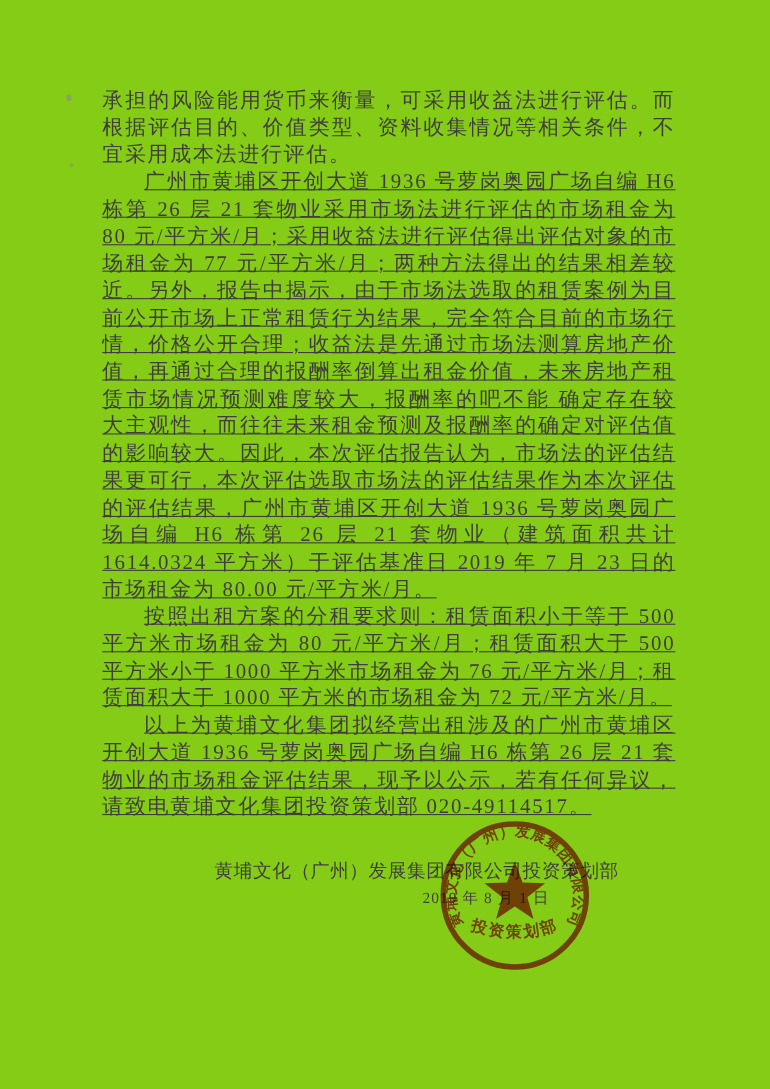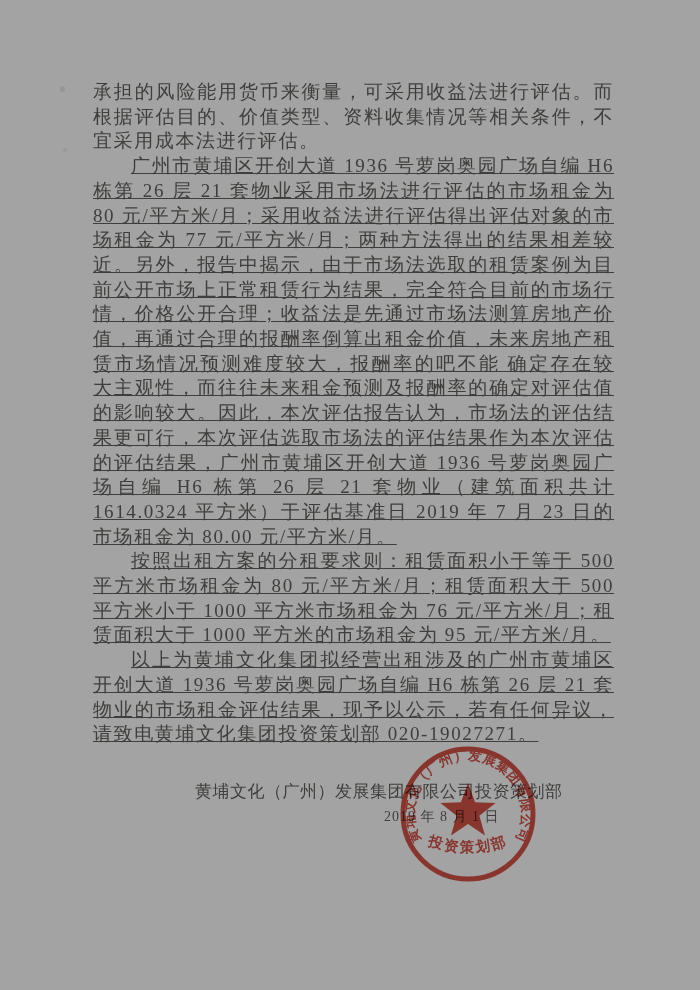--- a/index.html
+++ b/index.html
@@ -1,21 +1,21 @@
 <!DOCTYPE html>
 <html><head>
 <meta charset="utf-8">
 <style>
   html,body{margin:0;padding:0;}
   body{
     width:700px;height:990px;position:relative;background:#fcfcfa;
     font-family:"Liberation Serif","DejaVu Serif",serif;
     --ink:#3f3e3c; --seal:#cf3a2e;
   }
-  .page{position:absolute;inset:0;overflow:hidden;background:#a3a3a3;}
+  .page{position:absolute;inset:0;overflow:hidden;background:#84cc16;}
   .body-text{
     position:absolute;left:93px;top:80px;width:521px;
     color:var(--ink);font-size:19px;line-height:24.7px;letter-spacing:1.6px;
     text-align:justify;text-justify:inter-character;
   }
   .body-text p{margin:0;padding:0;}
   .body-text p.indent{text-indent:2em;text-decoration:underline;}
   .sig-company{
     position:absolute;left:195px;top:780px;color:var(--ink);
     font-size:17px;letter-spacing:0.5px;white-space:nowrap;
@@ -39,22 +39,22 @@
 <body style="--seal: #cf3a2e; --ink: #3f3e3c;">
 
 <div class="page">
 
   <div class="speck s1"></div>
   <div class="speck s2"></div>
 
   <div class="body-text">
     <p>承担的风险能用货币来衡量，可采用收益法进行评估。而根据评估目的、价值类型、资料收集情况等相关条件，不宜采用成本法进行评估。</p>
     <p class="indent">广州市黄埔区开创大道 1936 号萝岗奥园广场自编 H6 栋第 26 层 21 套物业采用市场法进行评估的市场租金为 80 元/平方米/月；采用收益法进行评估得出评估对象的市场租金为 77 元/平方米/月；两种方法得出的结果相差较近。另外，报告中揭示，由于市场法选取的租赁案例为目前公开市场上正常租赁行为结果，完全符合目前的市场行情，价格公开合理；收益法是先通过市场法测算房地产价值，再通过合理的报酬率倒算出租金价值，未来房地产租赁市场情况预测难度较大，报酬率的吧不能 确定存在较大主观性，而往往未来租金预测及报酬率的确定对评估值的影响较大。因此，本次评估报告认为，市场法的评估结果更可行，本次评估选取市场法的评估结果作为本次评估的评估结果，广州市黄埔区开创大道 1936 号萝岗奥园广场自编 H6 栋第 26 层 21 套物业（建筑面积共计 1614.0324 平方米）于评估基准日 2019 年 7 月 23 日的市场租金为 80.00 元/平方米/月。</p>
-    <p class="indent">按照出租方案的分租要求则：租赁面积小于等于 500 平方米市场租金为 80 元/平方米/月；租赁面积大于 500 平方米小于 1000 平方米市场租金为 76 元/平方米/月；租赁面积大于 1000 平方米的市场租金为 95 元/平方米/月。</p>
-    <p class="indent">以上为黄埔文化集团拟经营出租涉及的广州市黄埔区开创大道 1936 号萝岗奥园广场自编 H6 栋第 26 层 21 套物业的市场租金评估结果，现予以公示，若有任何异议，请致电黄埔文化集团投资策划部 020-19027271。</p>
+    <p class="indent">按照出租方案的分租要求则：租赁面积小于等于 500 平方米市场租金为 80 元/平方米/月；租赁面积大于 500 平方米小于 1000 平方米市场租金为 76 元/平方米/月；租赁面积大于 1000 平方米的市场租金为 72 元/平方米/月。</p>
+    <p class="indent">以上为黄埔文化集团拟经营出租涉及的广州市黄埔区开创大道 1936 号萝岗奥园广场自编 H6 栋第 26 层 21 套物业的市场租金评估结果，现予以公示，若有任何异议，请致电黄埔文化集团投资策划部 020-49114517。</p>
   </div>
 
   <div class="sig-company">黄埔文化（广州）发展集团有限公司投资策划部</div>
   <div class="sig-date">2019 年 8 月 1 日</div>
 
   <svg class="seal" viewBox="0 0 140 140" xmlns="http://www.w3.org/2000/svg">
     <defs>
       <path id="sealArc" d="M 23.2,97 A 54,54 0 1 1 116.8,97" fill="none"></path>
       <path id="sealBottomArc" d="M 30,101 Q 70,115 110,101" fill="none"></path>
     </defs>

